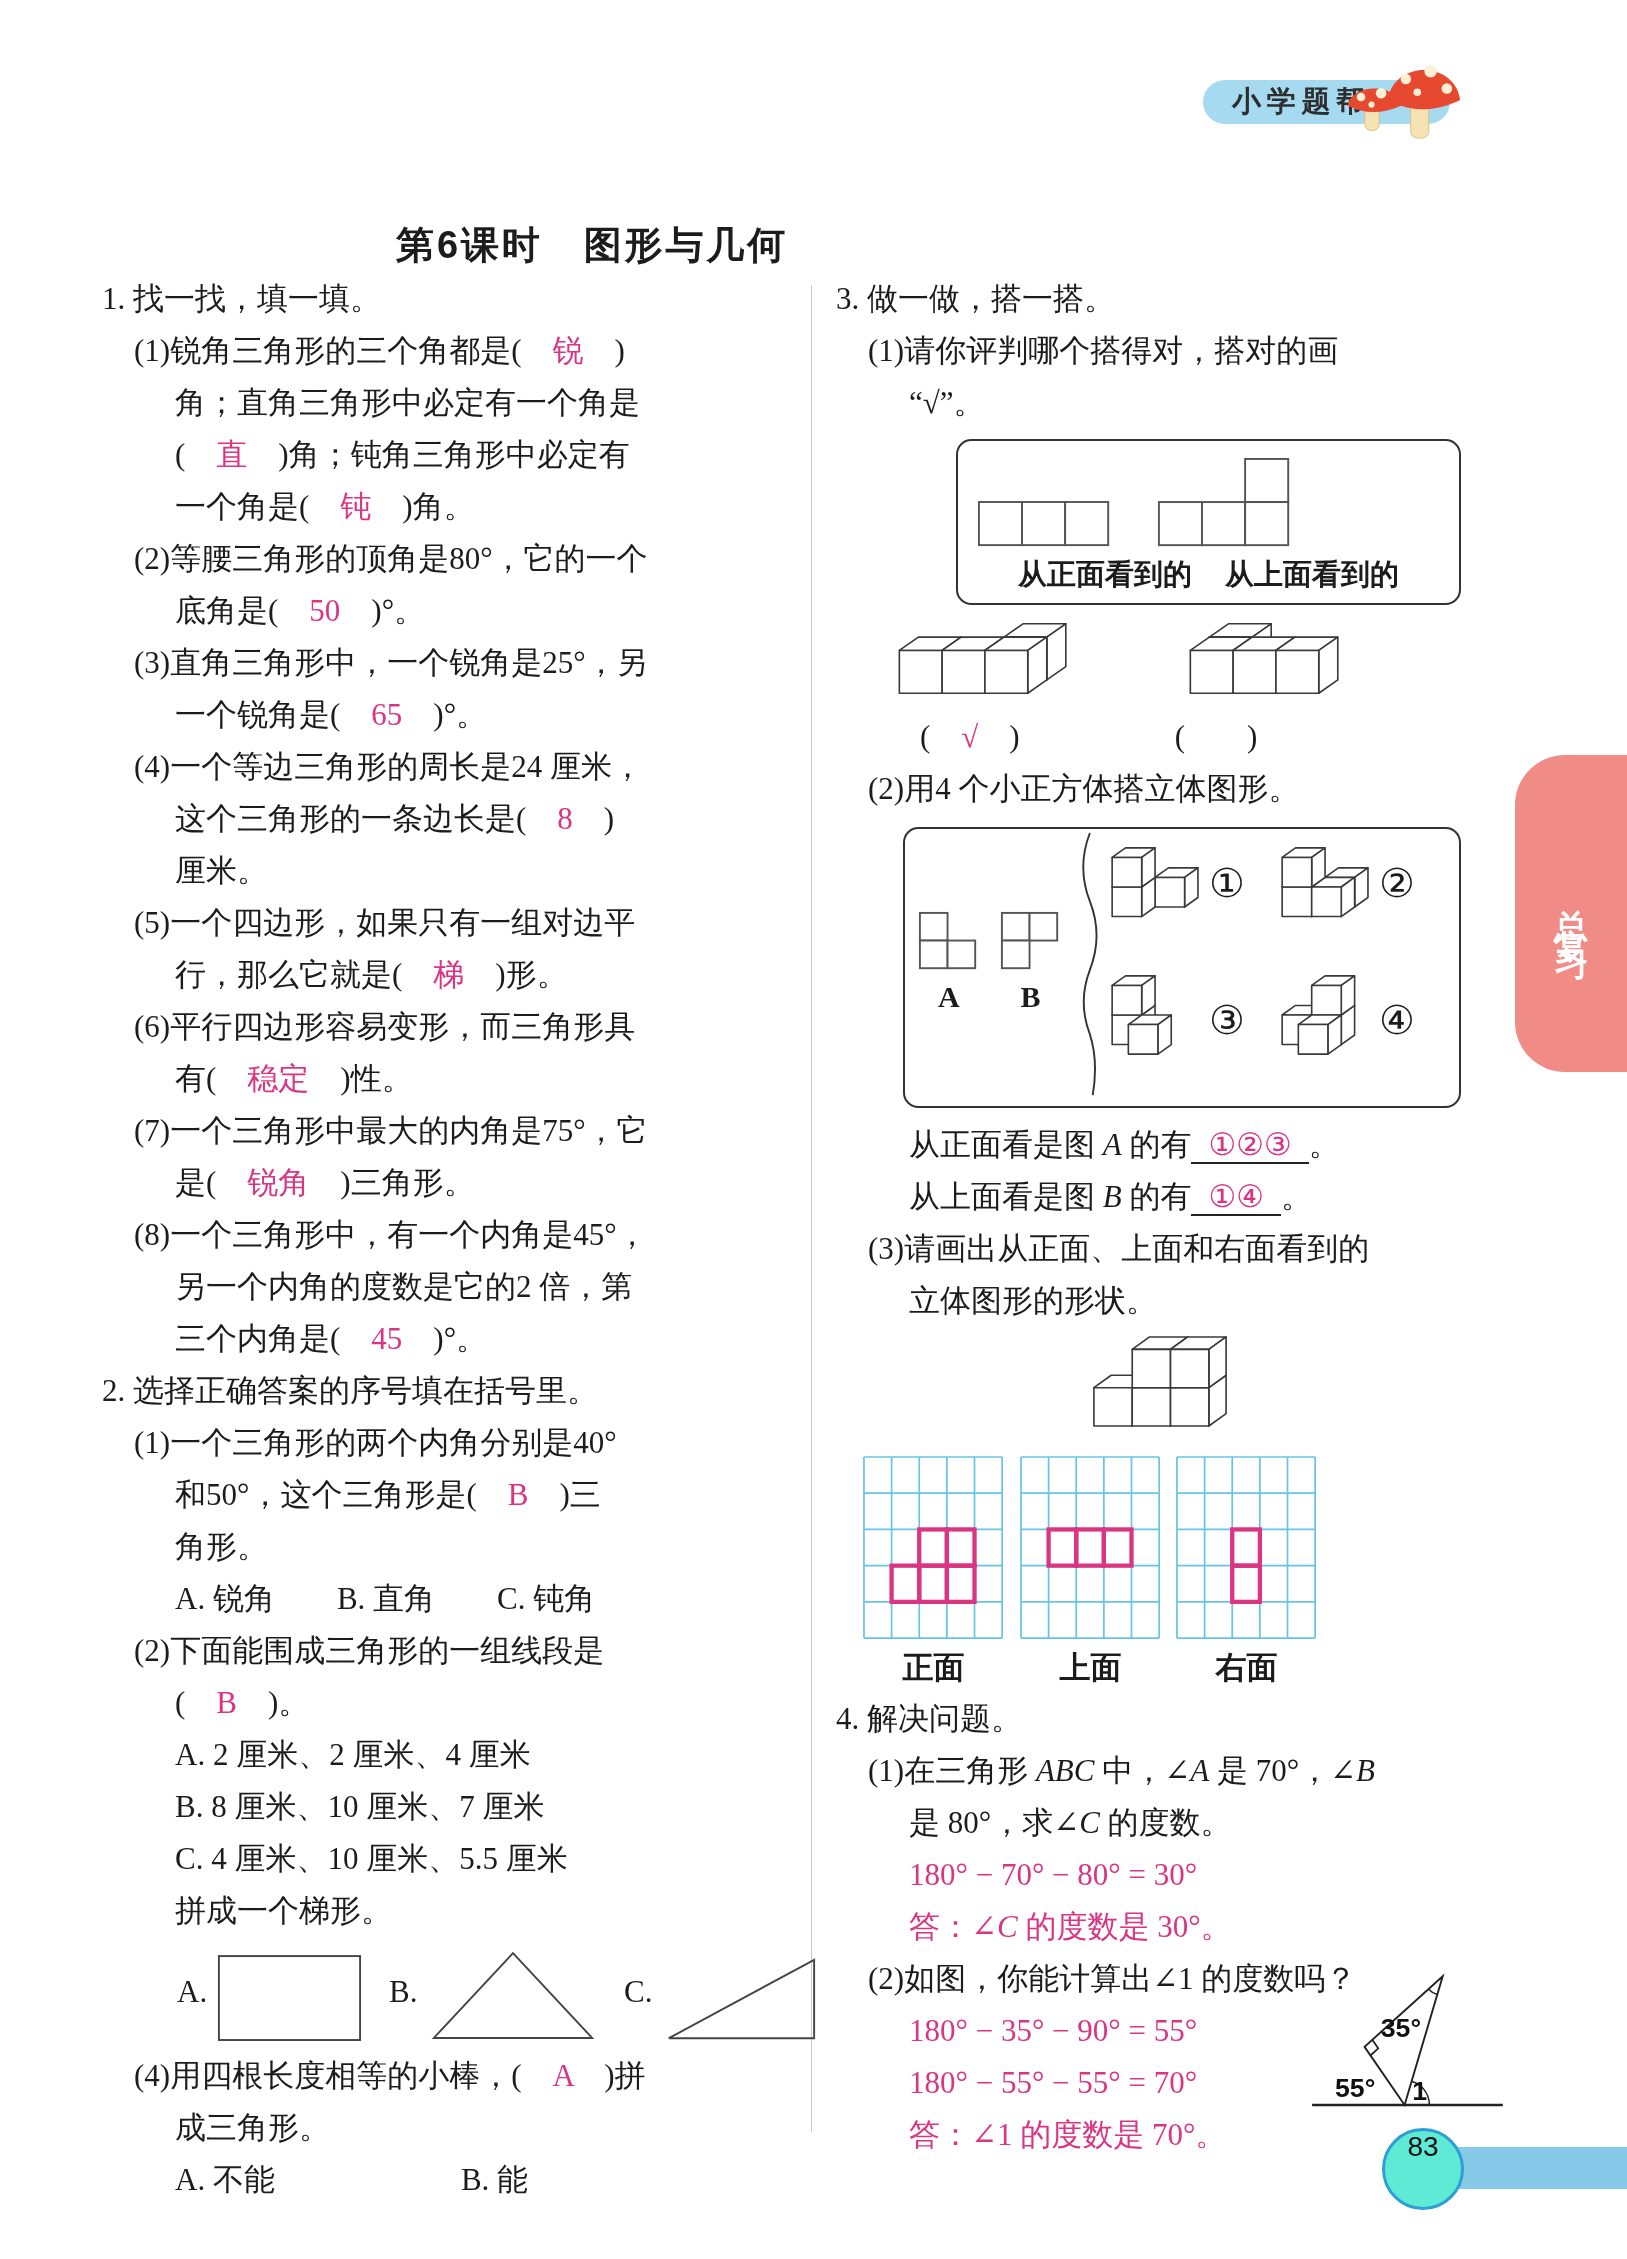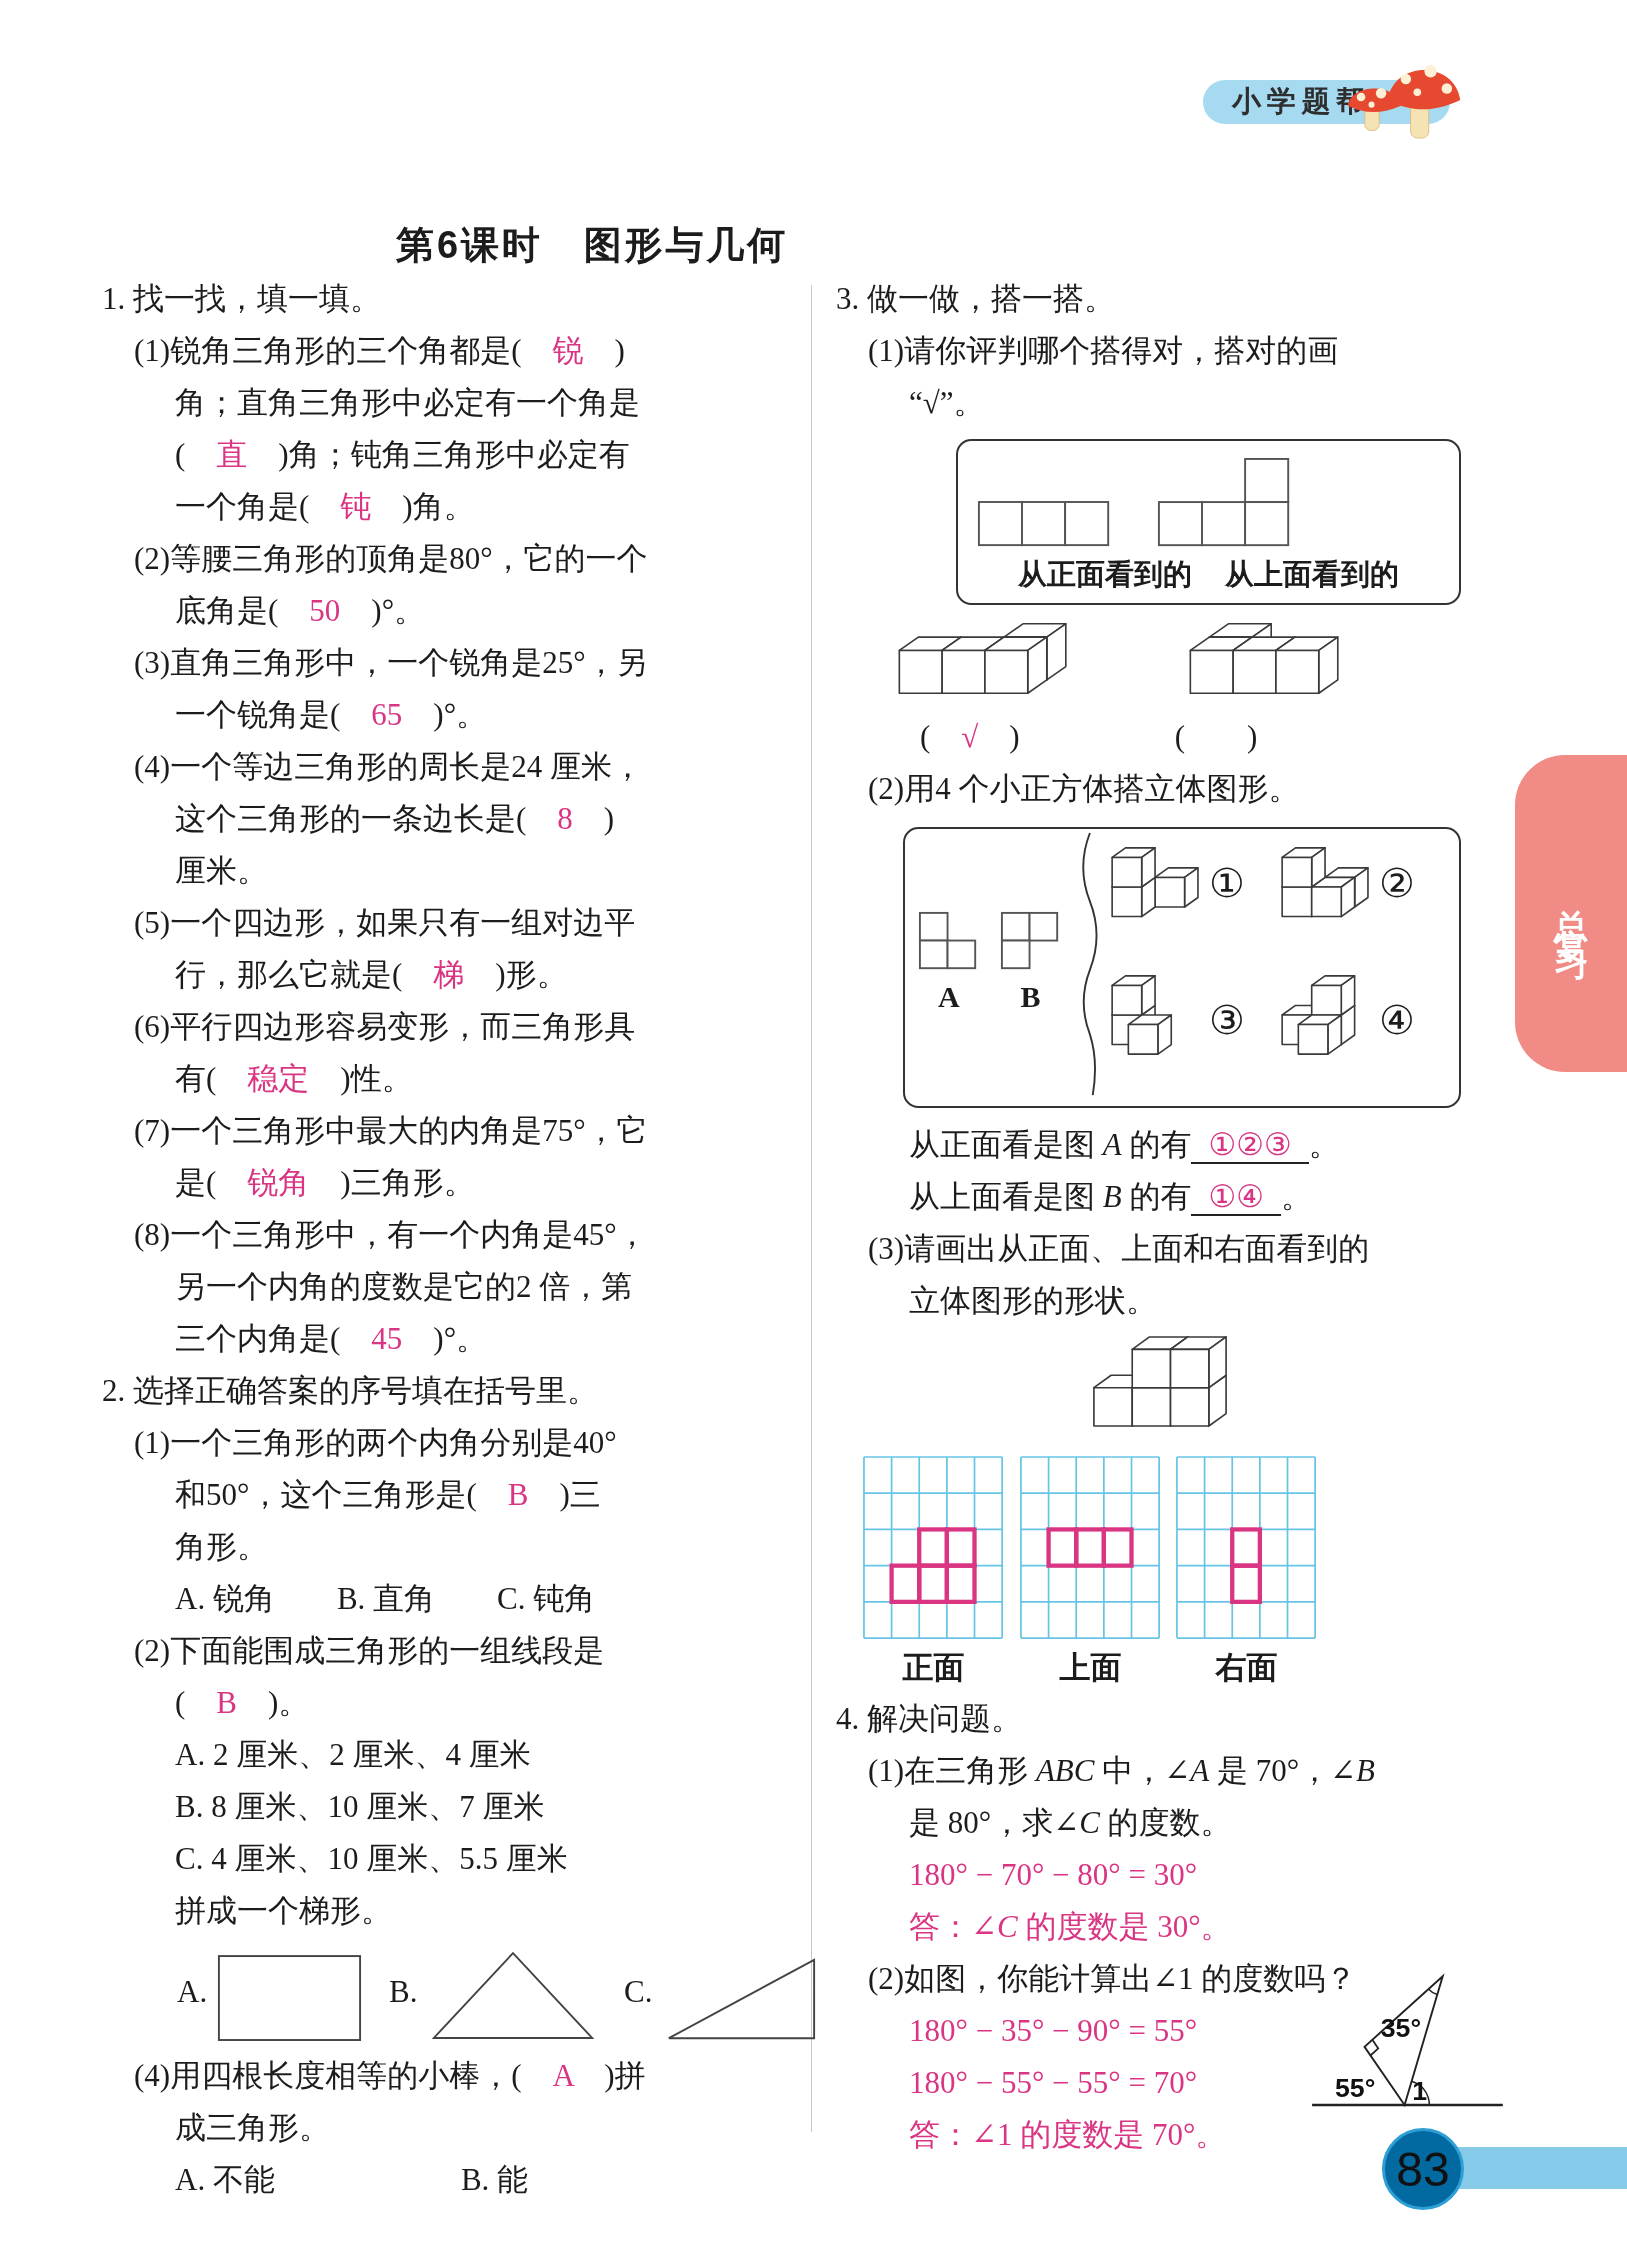--- a/index.html
+++ b/index.html
@@ -23,23 +23,23 @@
   .brand{position:absolute;left:1203px;top:80px;width:247px;height:44px;background:var(--brandbg);
          border-radius:22px;display:flex;align-items:center;padding-left:29px;box-sizing:border-box;
          font-family:"Liberation Sans","DejaVu Sans",sans-serif;font-weight:bold;font-size:29px;
          letter-spacing:5.7px;color:#2e2e2e;}
   .mushrooms{position:absolute;left:1342px;top:50px;}
   .tab{position:absolute;left:1515px;top:755px;width:113px;height:317px;background:var(--tab);
        border-radius:50px 0 0 50px;display:flex;align-items:center;justify-content:center;}
   .tab span{writing-mode:vertical-rl;color:#fff;font-family:"Liberation Sans","DejaVu Sans",sans-serif;
        font-weight:bold;font-size:34px;letter-spacing:21px;}
   .pgbar{position:absolute;left:1432px;top:2147px;width:196px;height:42px;background:var(--bar);}
-  .pgcircle{position:absolute;left:1382px;top:2128px;width:76px;height:76px;background:#0369a1;
-       border:3.8px solid var(--circle);border-radius:50%;display:flex;align-items:center;justify-content:center;
-       font-family:"Liberation Sans","DejaVu Sans",sans-serif;font-size:48px;color:#111;}
+  .pgcircle{position:absolute;left:1382px;top:2128px;width:76px;height:76px;background:#5eead4;
+       border:3.8px solid var(--circle);border-radius:50%;display:flex;justify-content:center;
+       font-family:"Liberation Sans","DejaVu Sans",sans-serif;font-size:28px;color:#111;}
   
   .box{border:2.4px solid #333;border-radius:15.3px;position:relative;box-sizing:border-box;}
   .box31{margin:9.6px 0 3.8px 120px;width:505px;height:166px;}
   .box32{margin:11.5px 0 11.5px 67px;width:558px;height:281px;}
   .abs{position:absolute;}
   .cap31{position:absolute;bottom:7.6px;width:100%;display:flex;justify-content:center;gap:33px;
          font-family:"Liberation Sans","DejaVu Sans",sans-serif;font-weight:bold;font-size:29px;}
   .fig31row{position:relative;height:99px;margin-top:7.6px;}
   .shplab{position:absolute;text-align:center;font-weight:bold;font-size:30px;}
   .circnum{position:absolute;font-family:"DejaVu Sans",sans-serif;font-size:40px;}

